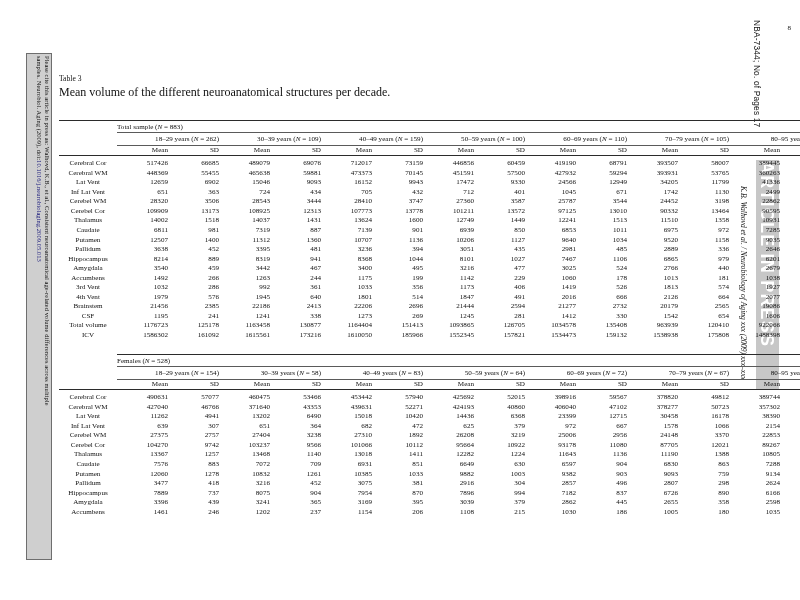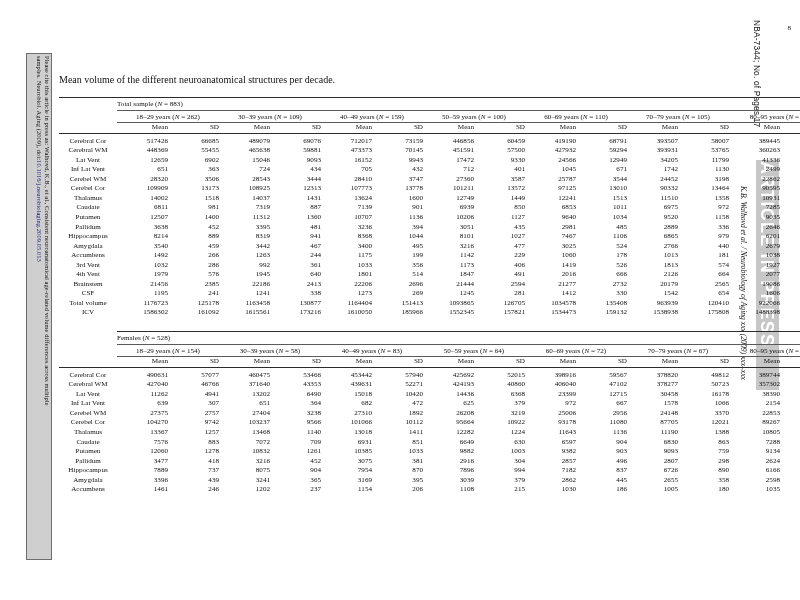--- a/index.html
+++ b/index.html
@@ -114,23 +114,23 @@
     left: 59px;
     top: 74px;
     width: 670px;
   }
   .tbl-caption-num {
     font-size: 7.6px;
     color: #111;
     margin-bottom: 1.5px;
   }
   .tbl-caption-txt {
-    font-size: 10px;
+    font-size: 12px;
     color: #111;
-    margin-bottom: 12px;
+    margin-bottom: 20px;
   }
 
   table.vol {
     border-collapse: collapse;
     font-size: 7.1px;
     color: #111;
     width: 670px;
     table-layout: fixed;
   }
   table.vol td, table.vol th {
@@ -142,21 +142,21 @@
   }
   col.c-label { width: 58px; }
   col.c-num   { width: 51px; }
 
   .lbl { text-align: center; padding-left: 1px; }
   .num { text-align: right; padding-right: 13px; }
   tr.rule-head td     { border-bottom: 1.1px solid #2b2b2b; }
   .grp-rule { border-bottom: .7px solid #5a5a5a; }
 
   .grp-title { text-align: left; font-size: 7.1px; padding-left: 1px; padding-top: 2px;}
-  .grp-span  { text-align: center; font-size: 7.1px; padding-left: 1px; padding-top: 1.5px; padding-bottom: 1.5px;}
+  .grp-span  { text-align: right; font-size: 7.1px; padding-left: 1px; padding-top: 1.5px; padding-bottom: 1.5px;}
   .colhead   { text-align: right; padding-right: 13px; font-size: 7.1px; padding-top: 1.5px;}
   .gap-row td { height: 13px; }
   i.ital { font-style: italic; }
 </style>
 </head>
 <body>
 
 <div id="cite-strip">
   <div class="cite-inner">
     <div class="cite-line1">Please cite this article in press as: Walhovd, K.B., et al., Consistent neuroanatomical age-related volume differences across multiple</div>
@@ -165,20 +165,21 @@
 </div>
 
 <div id="pageno">8</div>
 <div id="journal-ref">NBA-7344;   No. of Pages 17</div>
 <div id="press-bar">
   <div class="press-text">ARTICLE IN PRESS</div>
 </div>
 <div id="running-head">K.B. Walhovd et al. / Neurobiology of Aging xxx (2009) xxx–xxx</div>
 
 <div id="table-block">
+  <div class="tbl-caption-num">Table 3</div>
   <div class="tbl-caption-txt">Mean volume of the different neuroanatomical structures per decade.</div>
   <table class="vol">
     <colgroup>
       <col class="c-label">
       <col class="c-num">
         <col class="c-num">
         <col class="c-num">
         <col class="c-num">
       <col class="c-num">
         <col class="c-num">

